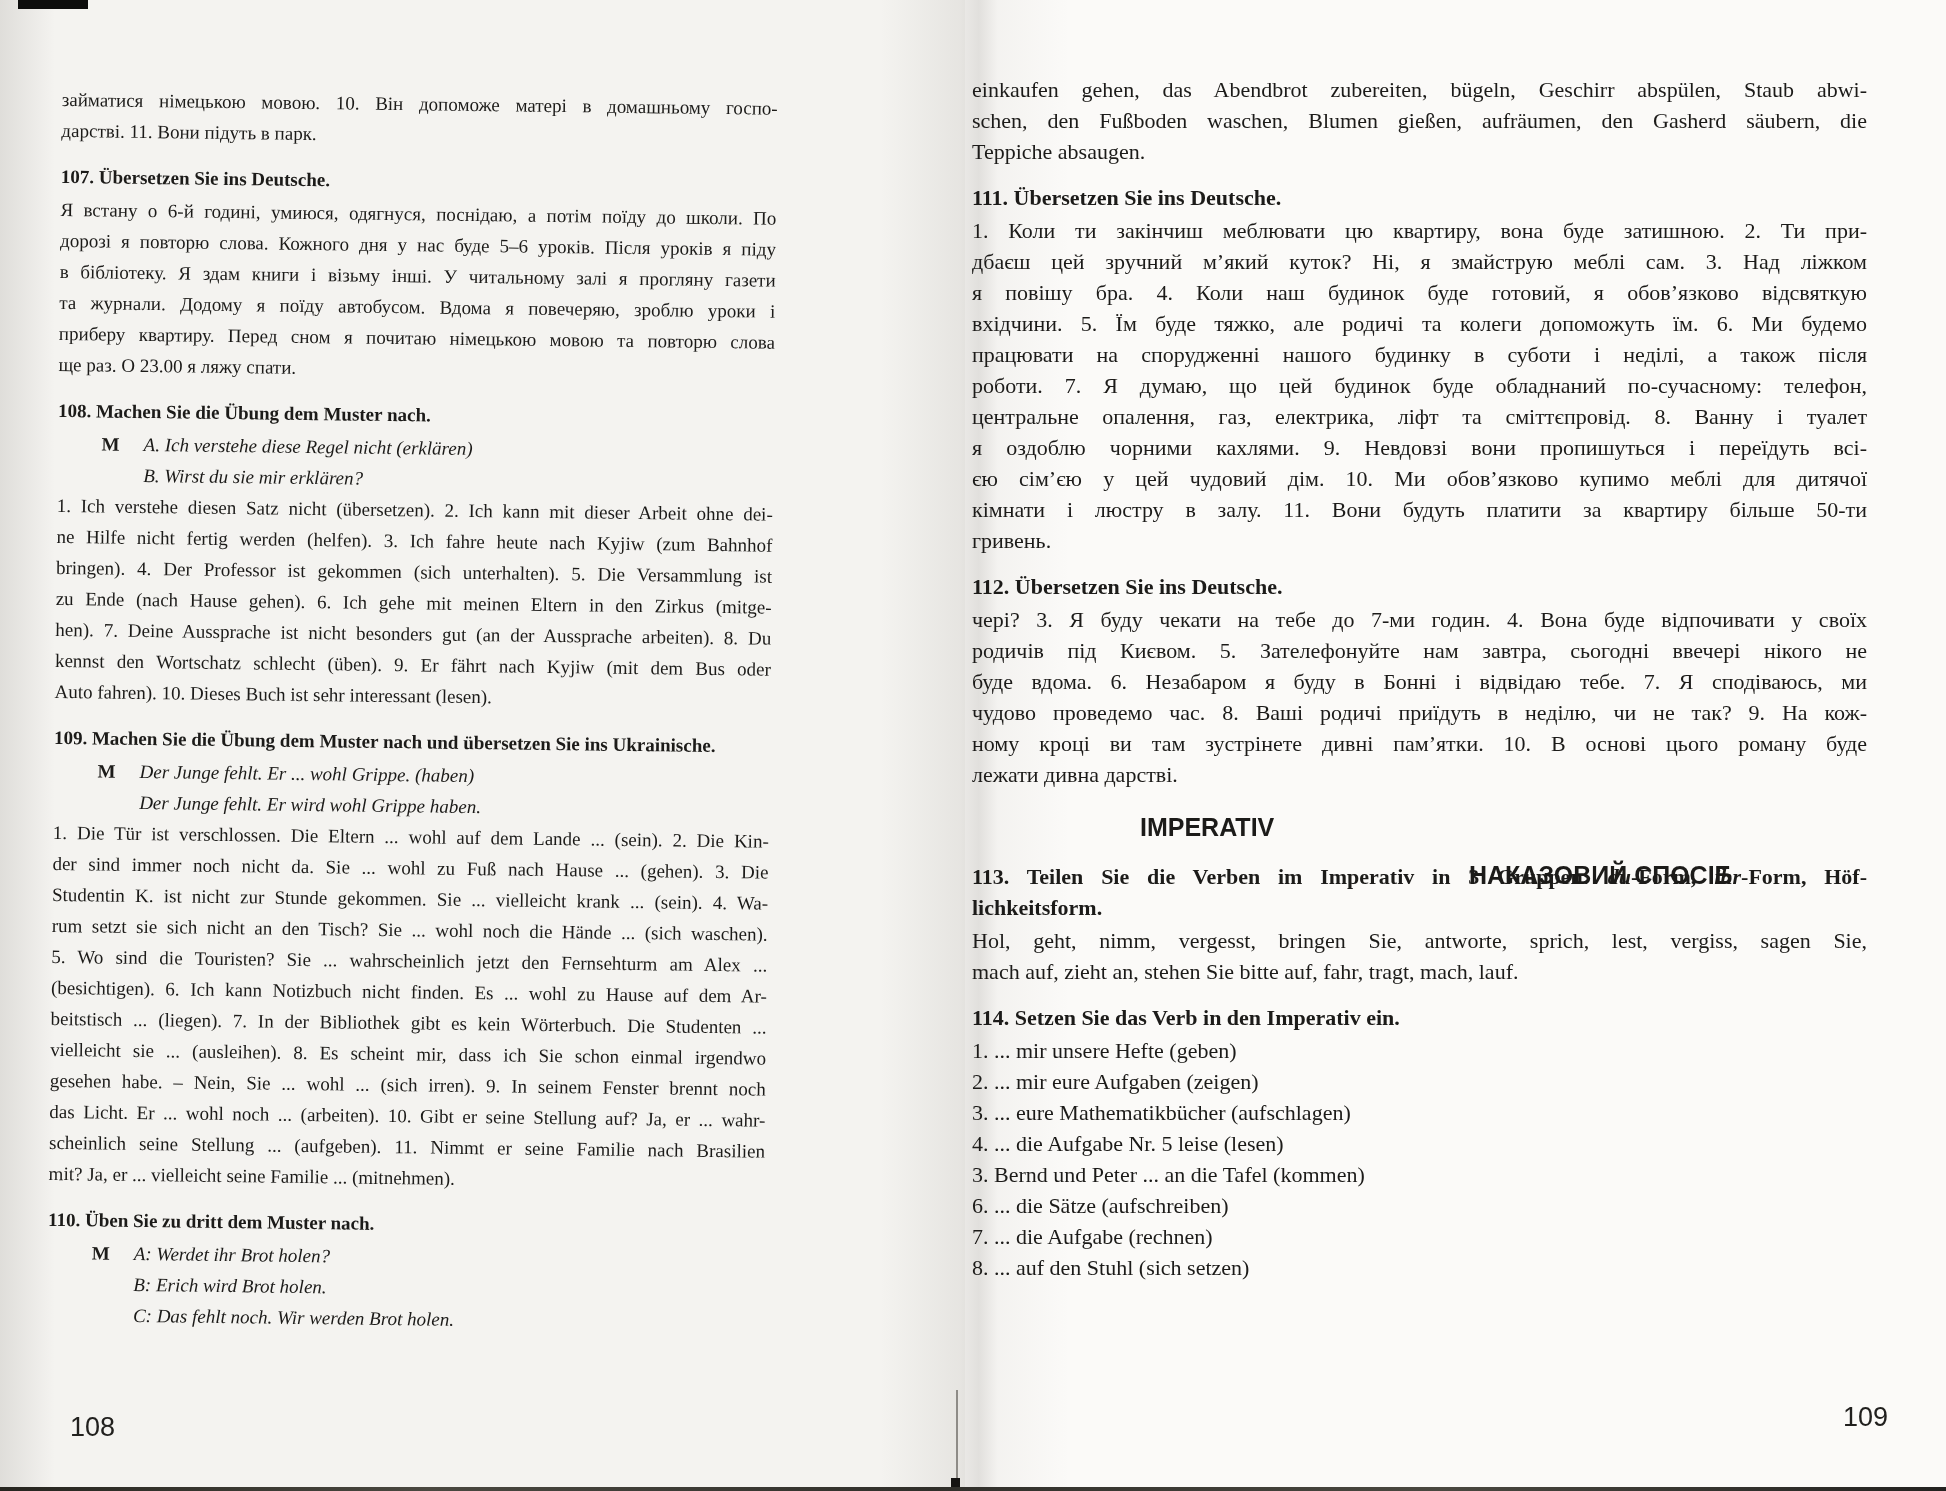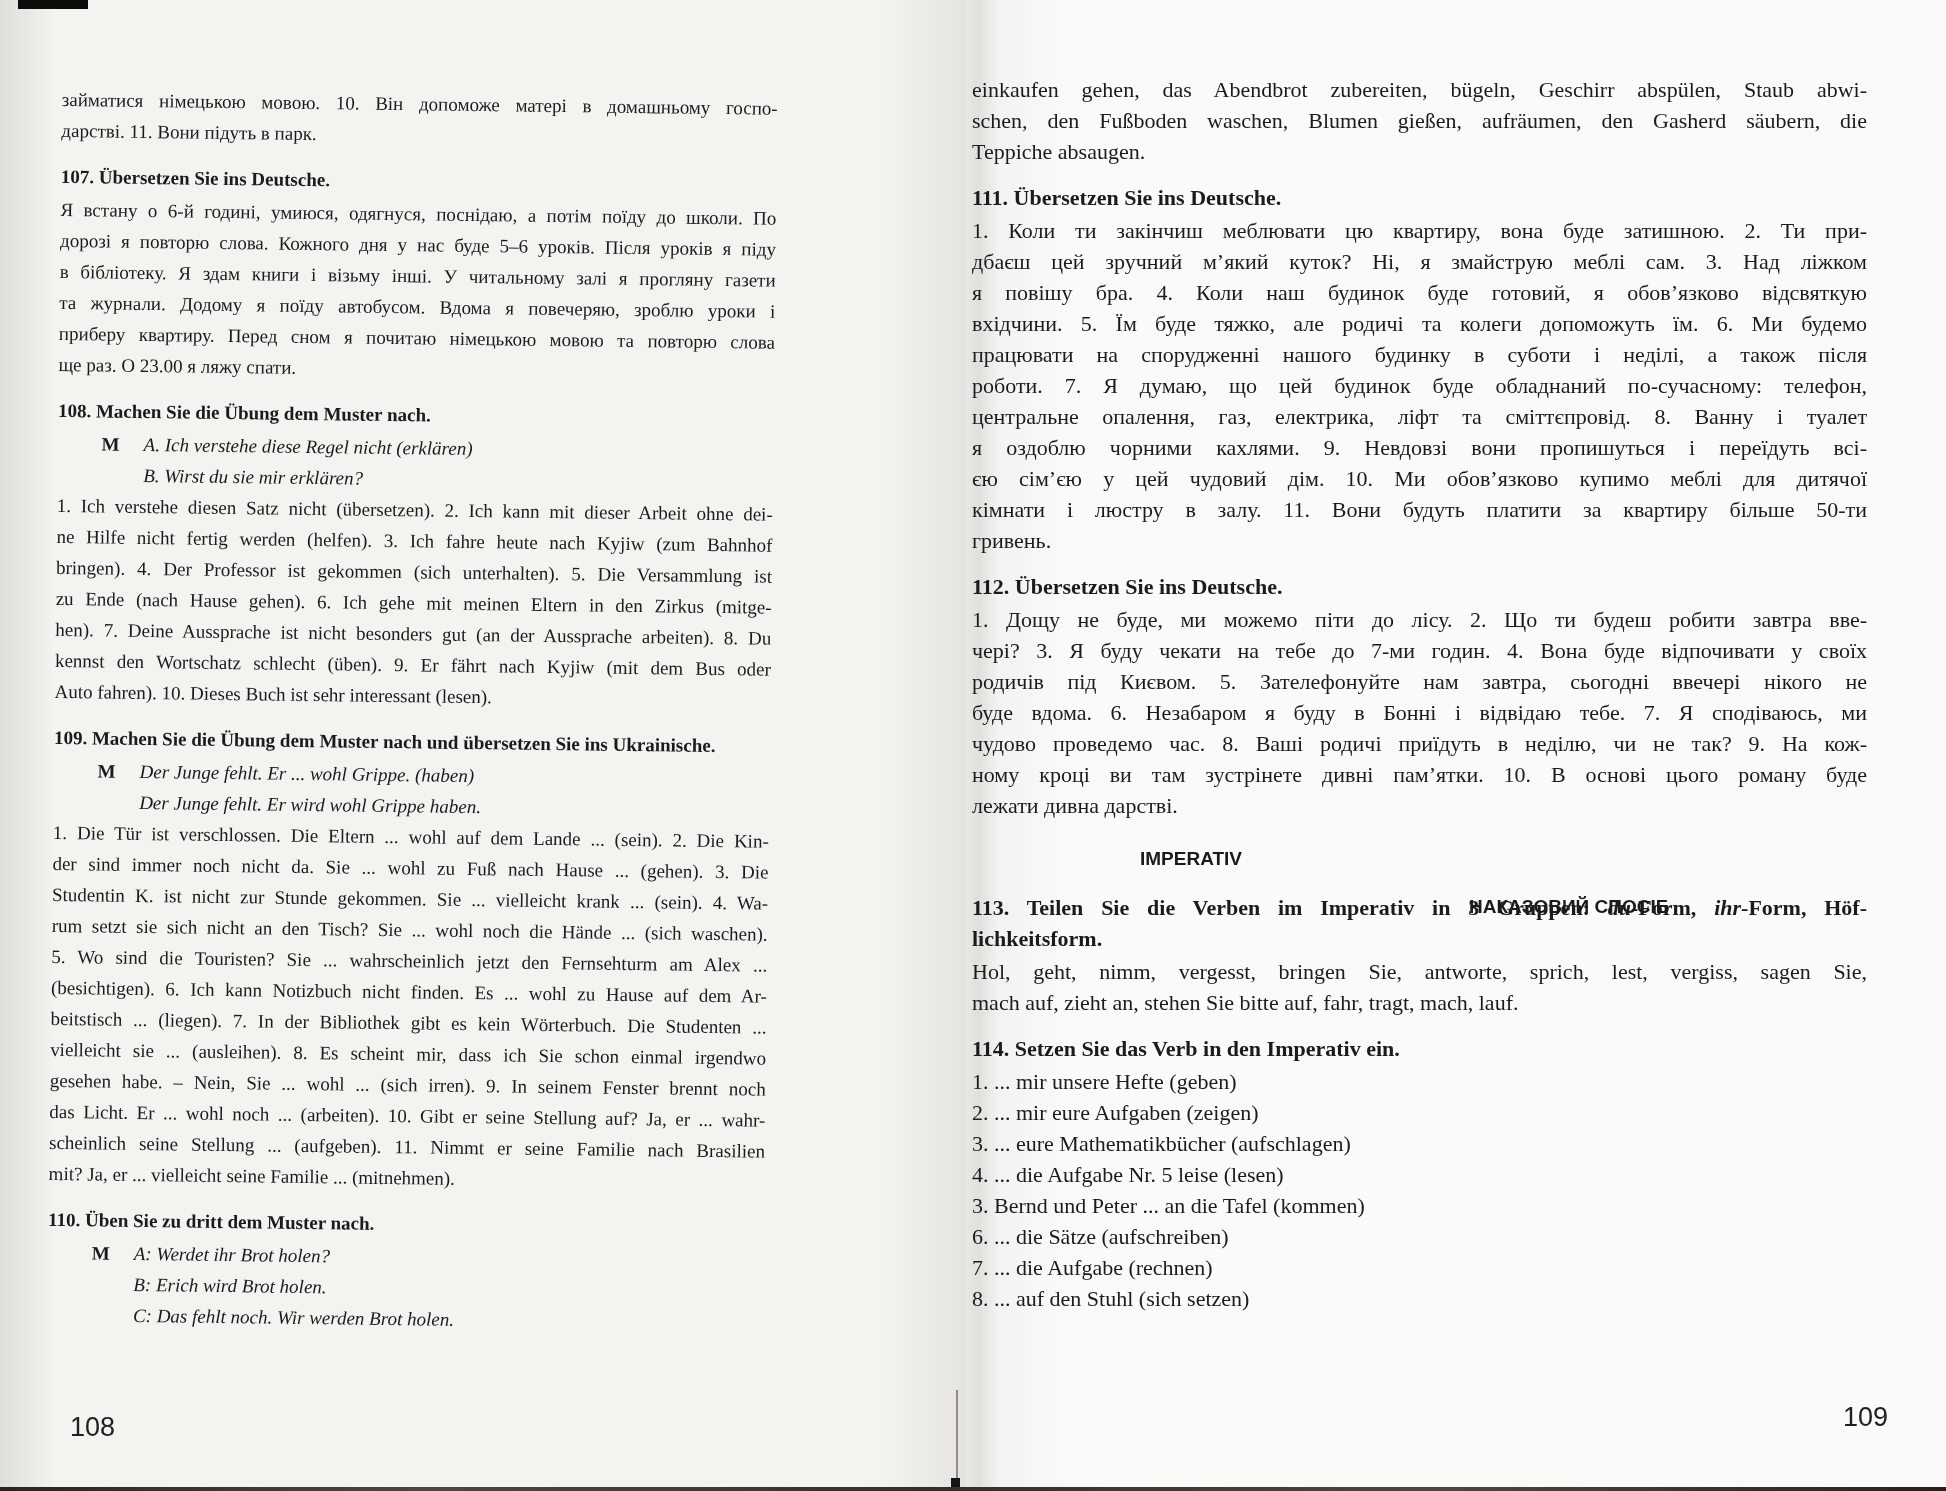--- a/index.html
+++ b/index.html
@@ -26,21 +26,21 @@
   .line { white-space:nowrap; }
   .jl   { text-align:justify; text-align-last:justify; }
   .heading { font-weight:bold; margin:15px 0 2px 0; }
   .hline { white-space:nowrap; font-weight:bold; }
   .para { margin:0; }
   .model { position:relative; padding-left:86px; font-style:italic; }
   .m-label { position:absolute; left:44px; top:0; font-style:normal; font-weight:bold; }
   .it { font-style:italic;margin-top:12px; }
 
   .section-header { position:relative; height:34px; margin-top:22px; margin-bottom:4px;
-    font-family:"Liberation Sans", sans-serif; font-weight:bold; font-size:19px; }
+    font-family:"Liberation Sans", sans-serif; font-weight:bold; font-size:25px; }
   .section-header .sh-left  { position:absolute; left:168px; top:0; white-space:nowrap; }
   .section-header .sh-right { position:absolute; left:497px; top:0; white-space:nowrap;margin-top:48px; }
 
   .page-num { position:absolute; font-family:"Liberation Sans", sans-serif; font-size:27px; color:#21201e; }
   .pn-left  { left:62px;  top:1412px;margin-left:8px; }
   .pn-right { left:1843px; top:1402px; }
 </style>
 </head>
 <body>
 
@@ -147,21 +147,20 @@
         <div class="line jl">я оздоблю чорними кахлями. 9. Невдовзі вони пропишуться і переїдуть всі-</div>
         <div class="line jl">єю сім’єю у цей чудовий дім. 10. Ми обов’язково купимо меблі для дитячої</div>
         <div class="line jl">кімнати і люстру в залу. 11. Вони будуть платити за квартиру більше 50-ти</div>
         <div class="line">гривень.</div>
       </div>
 
     <div class="heading">
       <div class="hline">112. Übersetzen Sie ins Deutsche.</div>
     </div>
     <div class="para">
-        <div class="line jl">1. Дощу не буде, ми можемо піти до лісу. 2. Що ти будеш робити завтра вве-</div>
         <div class="line jl">чері? 3. Я буду чекати на тебе до 7-ми годин. 4. Вона буде відпочивати у своїх</div>
         <div class="line jl">родичів під Києвом. 5. Зателефонуйте нам завтра, сьогодні ввечері нікого не</div>
         <div class="line jl">буде вдома. 6. Незабаром я буду в Бонні і відвідаю тебе. 7. Я сподіваюсь, ми</div>
         <div class="line jl">чудово проведемо час. 8. Ваші родичі приїдуть в неділю, чи не так? 9. На кож-</div>
         <div class="line jl">ному кроці ви там зустрінете дивні пам’ятки. 10. В основі цього роману буде</div>
         <div class="line">лежати дивна дарстві.</div>
       </div>
 
     <div class="section-header">
       <span class="sh-left">IMPERATIV</span>

